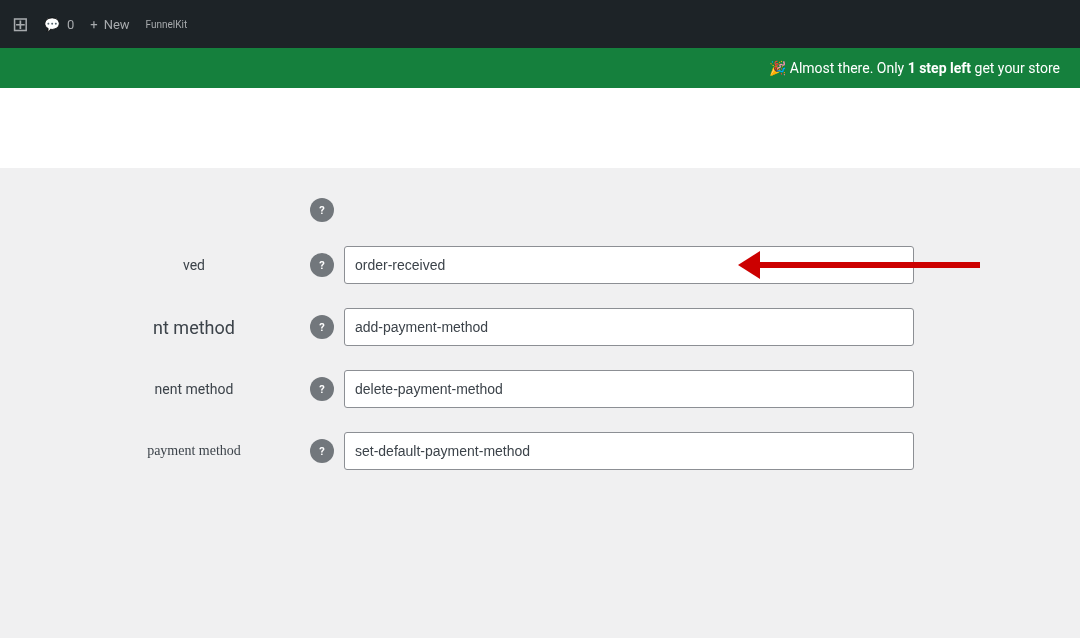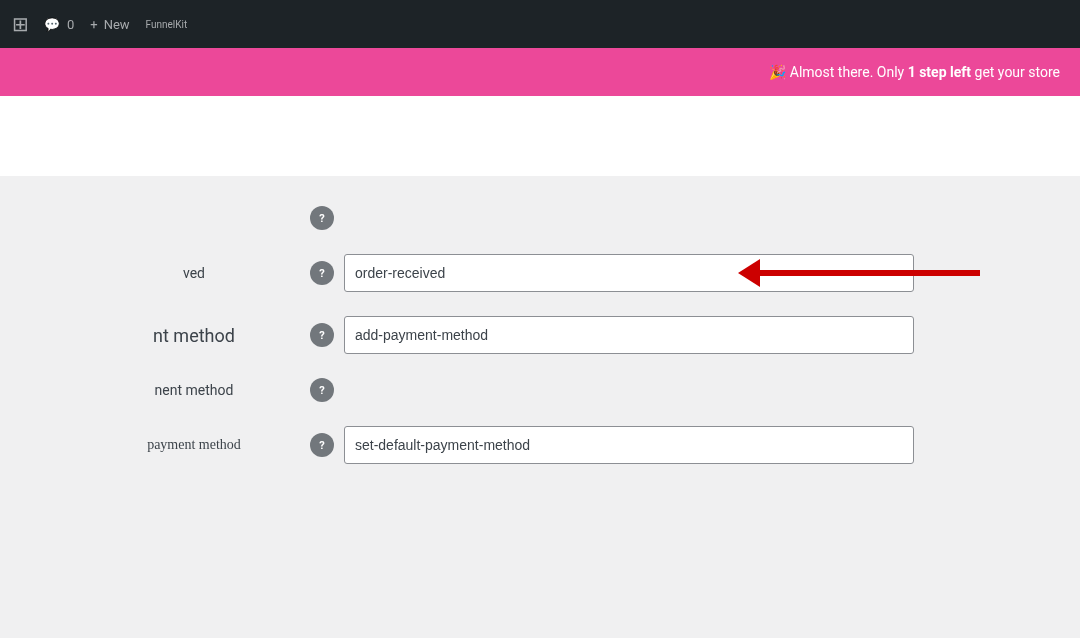--- a/index.html
+++ b/index.html
@@ -37,22 +37,22 @@
       cursor: pointer;
     }
     .admin-bar-funnelkit {
       color: #a7aaad;
       font-size: 10px;
       cursor: pointer;
     }
 
     
     .notice-bar {
-      background: #ec4899;
-      height: 48px;
+      background: #15803d;
+      height: 40px;
       display: flex;
       align-items: center;
       justify-content: flex-end;
       padding: 7px 20px;
       margin-top: 48px;
     }
     .notice-bar-text {
       color: #fff;
       font-size: 14px;
     }
@@ -203,20 +203,21 @@
 
     <div class="form-row">
       <div class="form-row-label" style="font-size:18px;color:#3c434a;">nt method</div>
       <div class="form-row-help">?</div>
       <input class="form-row-input" type="text" value="add-payment-method" style="">
     </div>
 
     <div class="form-row">
       <div class="form-row-label" style="font-size:14px;color:#3c434a;">nent method</div>
       <div class="form-row-help">?</div>
+      <input class="form-row-input" type="text" value="delete-payment-method" style="">
     </div>
 
     <div class="form-row">
       <div class="form-row-label" style="font-size:14px;color:#3c434a;font-family:Liberation Serif, serif;">payment method</div>
       <div class="form-row-help">?</div>
       <input class="form-row-input" type="text" value="set-default-payment-method" style="">
     </div>
 
   </div>
 </div>

